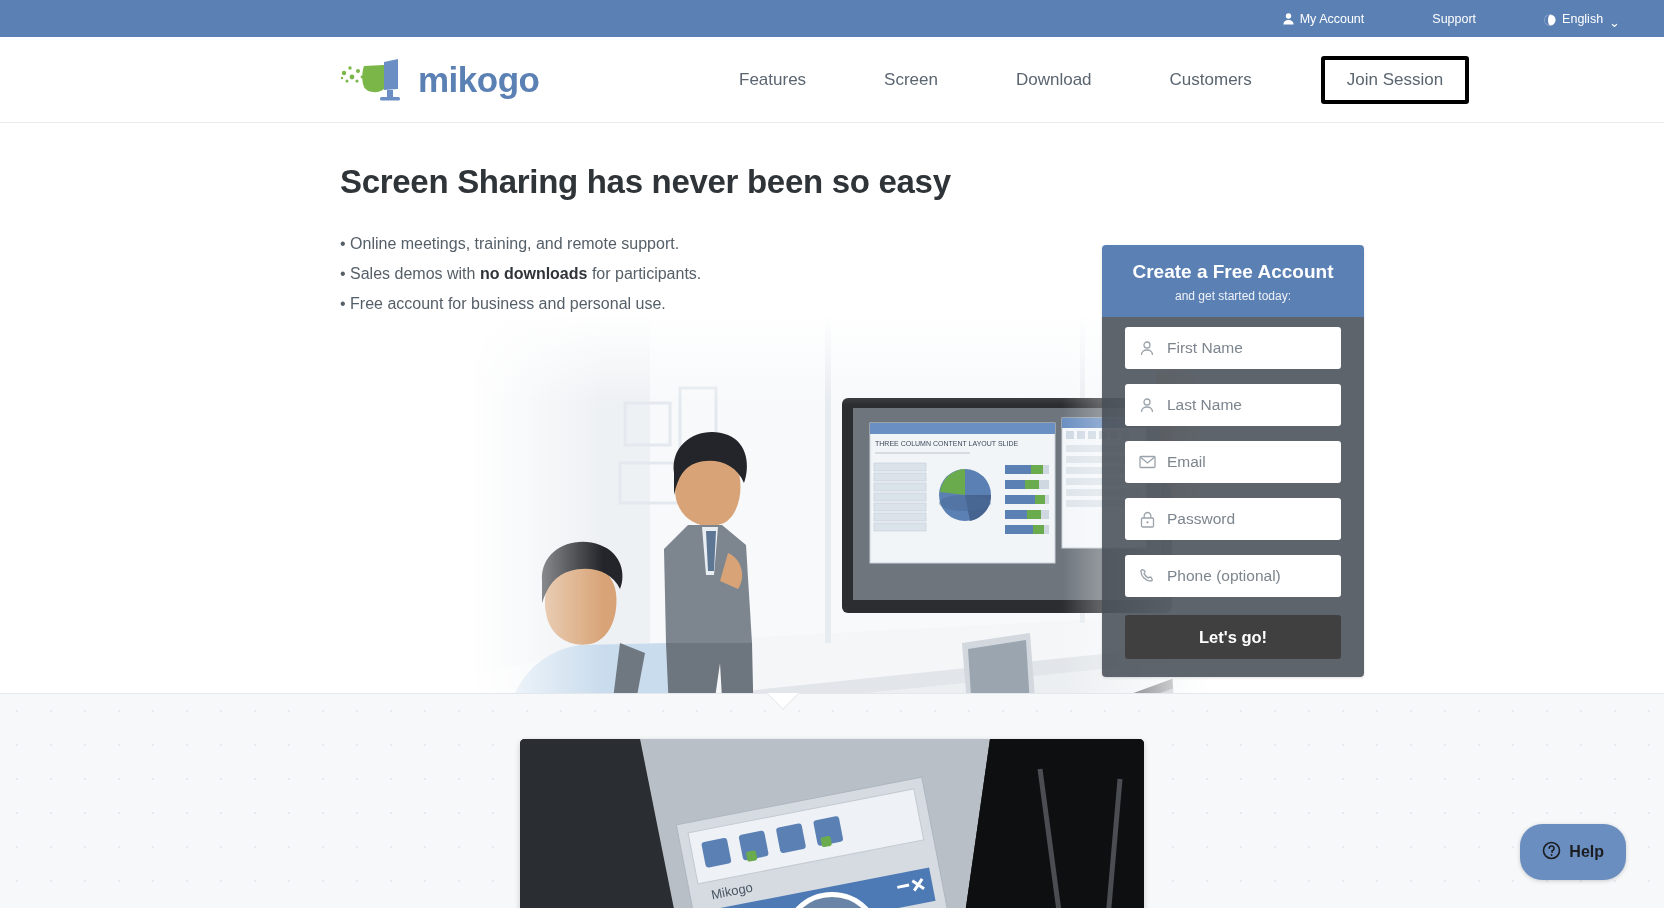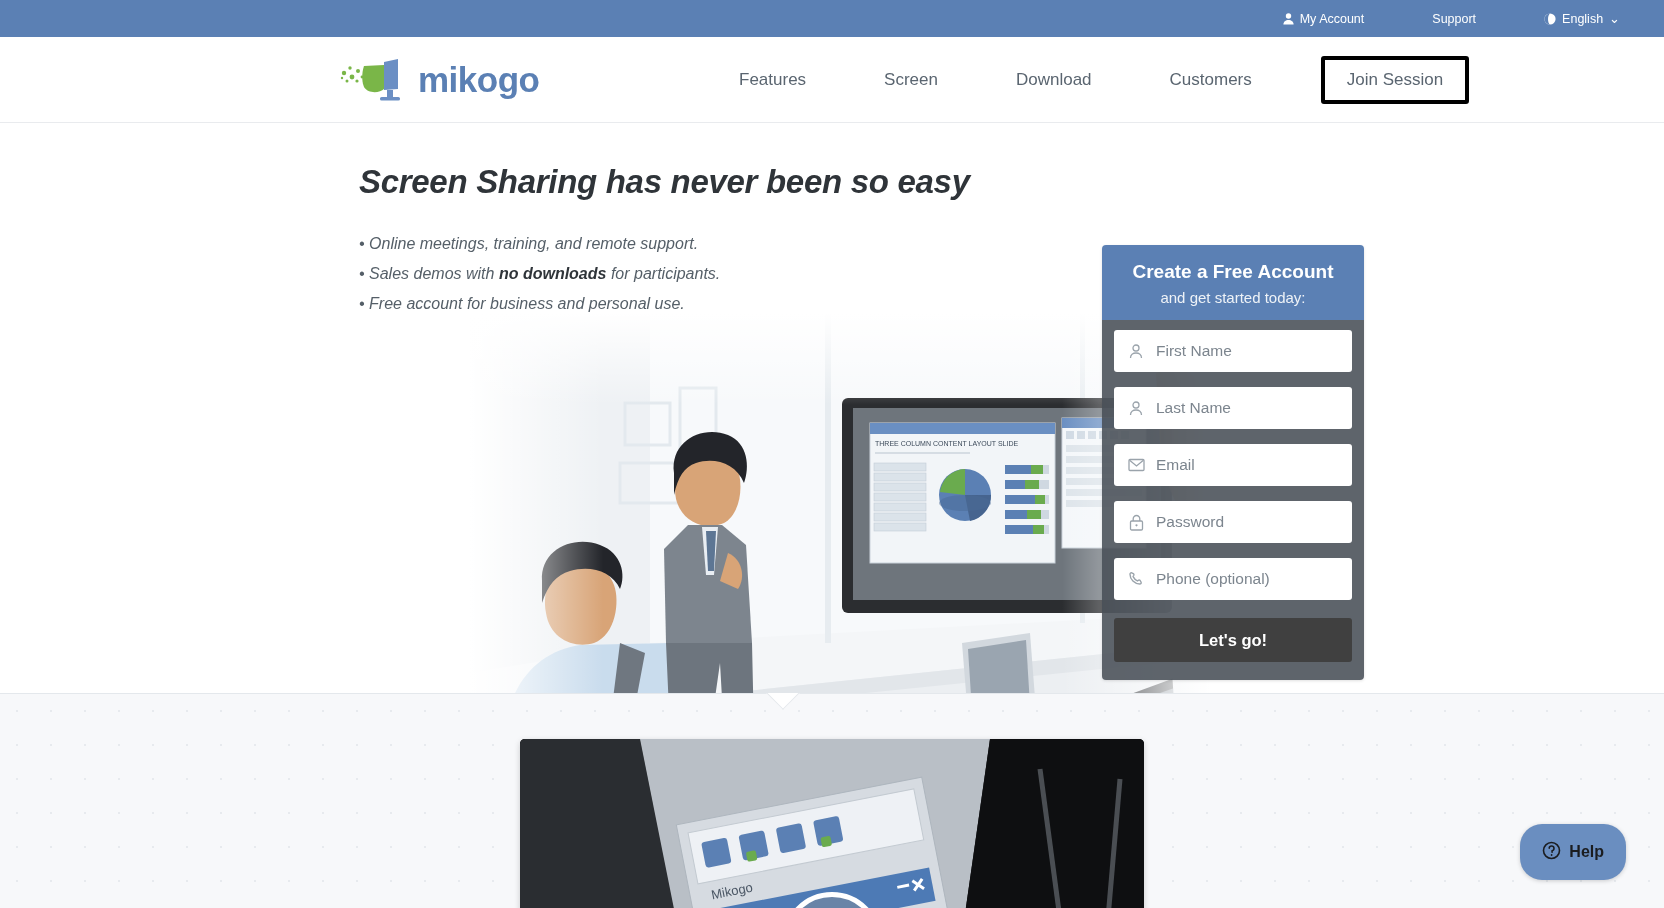--- a/index.html
+++ b/index.html
@@ -23,21 +23,21 @@
   .topbar-item {
     color: #ffffff;
     font-size: 12.5px;
     display: flex;
     align-items: center;
     gap: 6px;
     padding: 0 34px;
     cursor: pointer;
     white-space: nowrap;
   }
-  .topbar-item:last-child { padding-right: 0; }
+  .topbar-item:last-child { padding-right: 0; align-items: flex-end; }
   .tb-ico { display: inline-flex; align-items: center; }
 
   
   .header {
     height: 86px;
     background: #ffffff;
     border-bottom: 1px solid #e9ebee;
     display: flex;
     align-items: center;
     position: relative;
@@ -88,21 +88,21 @@
     white-space: nowrap;
   }
 
   
   .hero {
     position: relative;
     height: 570px;
     background: #ffffff;
     overflow: hidden;
   }
-  .hero-copy { position: absolute; left: 359px; top: 40px; width: 700px; z-index: 4; font-style: italic; }
+  .hero-copy { position: absolute; left: 340px; top: 40px; width: 700px; z-index: 4; }
   .hero-title {
     font-size: 33px;
     font-weight: bold;
     color: #2f3439;
     letter-spacing: -0.3px;
     margin-bottom: 28px;
   }
   .hero-bullets { list-style: none; }
   .hero-bullets li {
     font-size: 16px;
@@ -131,24 +131,24 @@
     overflow: hidden;
     z-index: 6;
     box-shadow: 0 1px 3px rgba(0,0,0,.12);
   }
   .signup-head {
     background: #5b80b4;
     padding: 16px 10px 14px;
     text-align: center;
   }
   .signup-title { color: #fff; font-size: 19px; font-weight: bold; margin-bottom: 6px; }
-  .signup-sub { color: #eef2f7; font-size: 15px; }
+  .signup-sub { color: #eef2f7; font-size: 12px; }
   .signup-body {
     background: rgba(72,79,86,0.88);
-    padding: 10px 12px 18px;
+    padding: 10px 23px 18px;
   }
   .field {
     display: flex;
     align-items: center;
     background: #ffffff;
     border-radius: 3px;
     height: 42px;
     margin-bottom: 15px;
     padding: 0 12px;
   }

